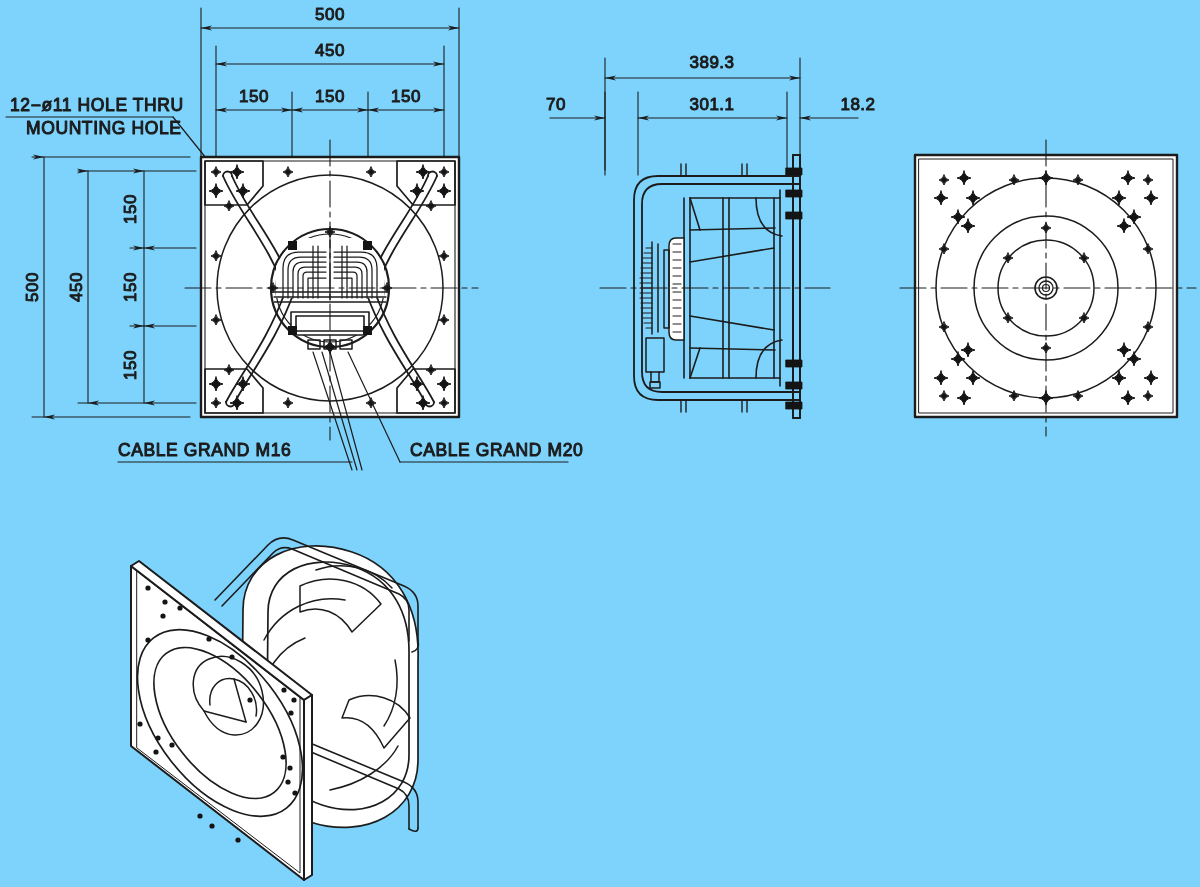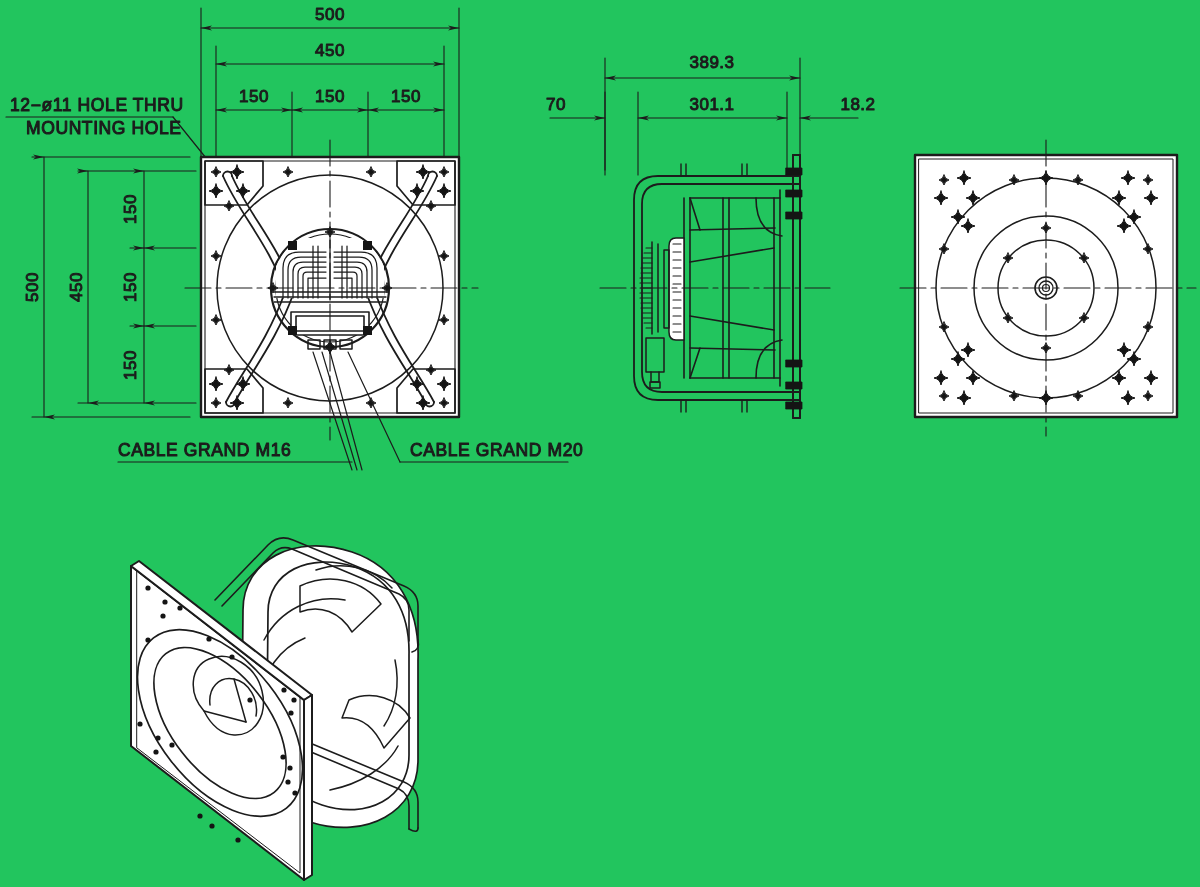--- a/index.html
+++ b/index.html
@@ -1,21 +1,21 @@
 <!DOCTYPE html>
 <html><head>
 <meta charset="utf-8">
 <style>
   html,body{margin:0;padding:0;background:#ffffff;}
   body{
     width:1200px;height:887px;overflow:hidden;
     font-family:"Liberation Sans", sans-serif;
     color:#1a1a1a;
   }
-  #sheet{position:relative;width:1200px;height:887px;background:#22c55e;}
+  #sheet{position:relative;width:1200px;height:887px;background:#7dd3fc;}
   svg#drawing{position:absolute;left:0;top:0;width:1200px;height:887px;display:block;}
   .dimtext{
     font-family:"Liberation Sans", sans-serif;
     font-size:17px;
     fill:#1c1c1c;
     letter-spacing:0.5px;
   }
   .noteText{
     font-family:"Liberation Sans", sans-serif;
     font-size:17.5px;

